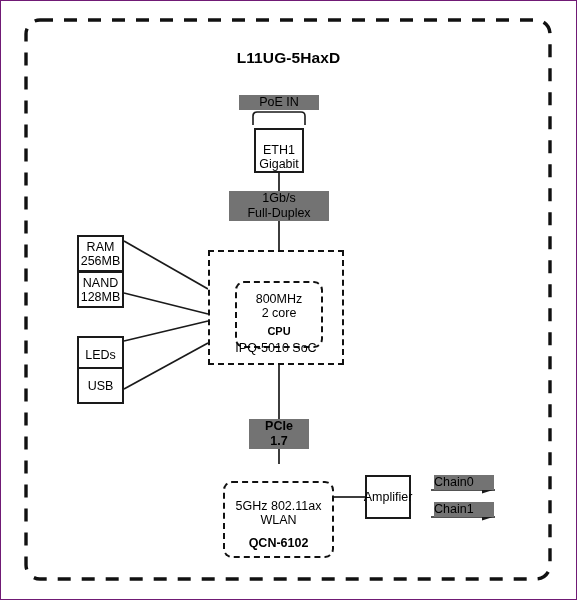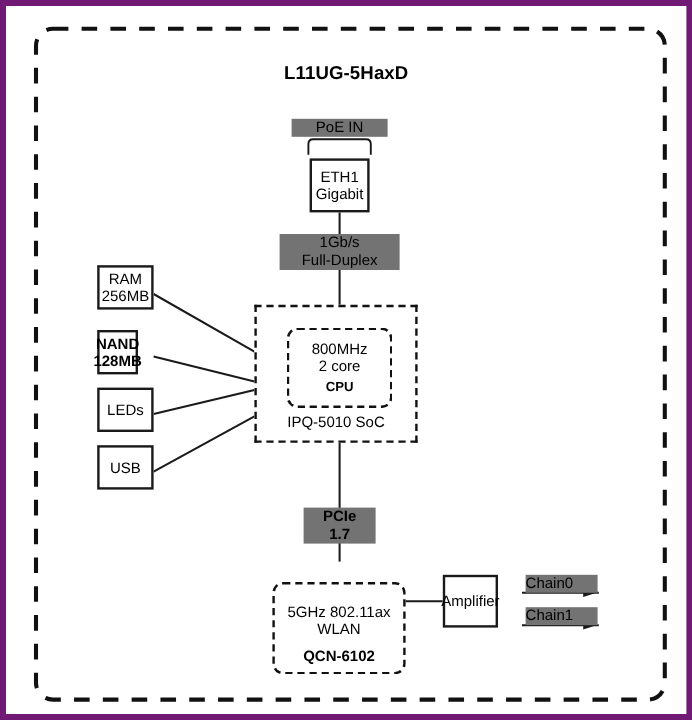--- a/index.html
+++ b/index.html
@@ -10,21 +10,21 @@
   body {
     font-family: "Liberation Sans", sans-serif;
     color: #000000;
   }
   #page {
     position: relative;
     width: 577px;
     height: 600px;
     background: #ffffff;
     box-sizing: border-box;
-    border: 5px solid #701a75;
+    border: 1px solid #701a75;
     overflow: hidden;
   }
   #svg-layer {
     position: absolute;
     left: 0;
     top: 0;
     width: 577px;
     height: 600px;
   }
   .node {
@@ -103,51 +103,51 @@
     <line x1="430" y1="489" x2="494" y2="489" stroke="#1a1a1a" stroke-width="1.6"></line>
     <path d="M 481 485.5 L 492 489 L 481 492.5 Z" fill="#1a1a1a"></path>
     <line x1="430" y1="516" x2="494" y2="516" stroke="#1a1a1a" stroke-width="1.6"></line>
     <path d="M 481 512.5 L 492 516 L 481 519.5 Z" fill="#1a1a1a"></path>
   </svg>
 
   <div id="title">L11UG-5HaxD</div>
 
   <div class="lbl t12" style="left:238px; top:94px; width:80px;">PoE IN</div>
 
-  <div class="node solid-box" style="left:253px; top:127px; width:50px; height:45px;">
+  <div class="node solid-box" style="left:253px; top:127px; width:50px; height:45px;justify-content:flex-end;">
     <span class="t12 stack-line">ETH1</span>
     <span class="t12 stack-line">Gigabit</span>
   </div>
 
   <div class="lbl t12" style="left:228px; top:190px; width:100px;">
     <span class="stack-line">1Gb/s</span>
     <span class="stack-line">Full-Duplex</span>
   </div>
 
-  <div class="node solid-box" style="left:76px; top:216px; width:47px; height:37px;">
+  <div class="node solid-box" style="left:76px; top:234px; width:47px; height:37px;">
     <span class="t12 stack-line">RAM</span>
     <span class="t12 stack-line">256MB</span>
   </div>
 
-  <div class="node solid-box" style="left:76px; top:270px; width:34px; height:37px;font-weight:bold;">
+  <div class="node solid-box" style="left:76px; top:270px; width:47px; height:37px;">
     <span class="t12 stack-line">NAND</span>
     <span class="t12 stack-line">128MB</span>
   </div>
 
-  <div class="node solid-box" style="left:76px; top:318px; width:47px; height:37px;">
+  <div class="node solid-box" style="left:76px; top:335px; width:47px; height:37px;">
     <span class="t12 stack-line">LEDs</span>
   </div>
 
   <div class="node solid-box" style="left:76px; top:366px; width:47px; height:37px;">
     <span class="t12 stack-line">USB</span>
   </div>
 
   <div class="node dashed-box" style="left:207px; top:249px; width:136px; height:115px; justify-content:flex-start;">
 
-    <div class="node dashed-box rounded" style="left:25px; top:17px; width:88px; height:67px;">
+    <div class="node dashed-box rounded" style="left:25px; top:29px; width:88px; height:67px;">
       <span class="t12 stack-line">800MHz</span>
       <span class="t12 stack-line">2 core</span>
       <span class="t13 bold stack-line" style="margin-top:5px;">CPU</span>
     </div>
     <div class="soc-name">IPQ-5010 SoC</div>
   </div>
 
   <div class="lbl t12 bold" style="left:248px; top:400px; width:60px;margin-top:18px;">
     <span class="stack-line">PCIe</span>
     <span class="stack-line">1.7</span>

